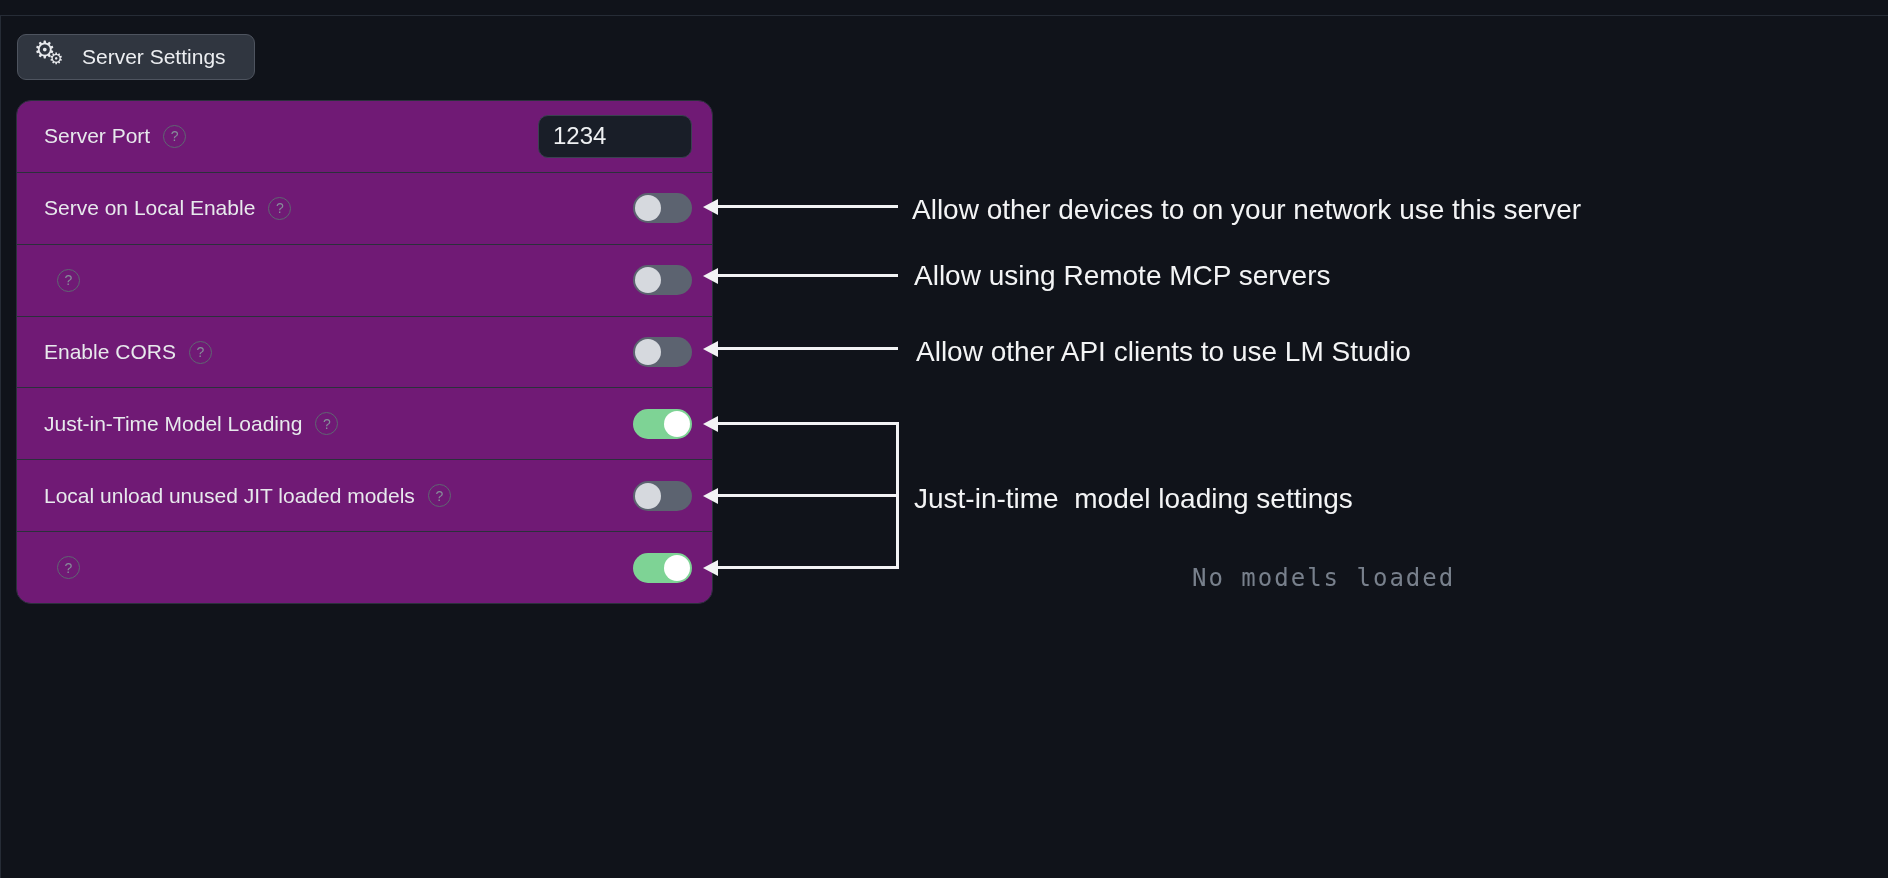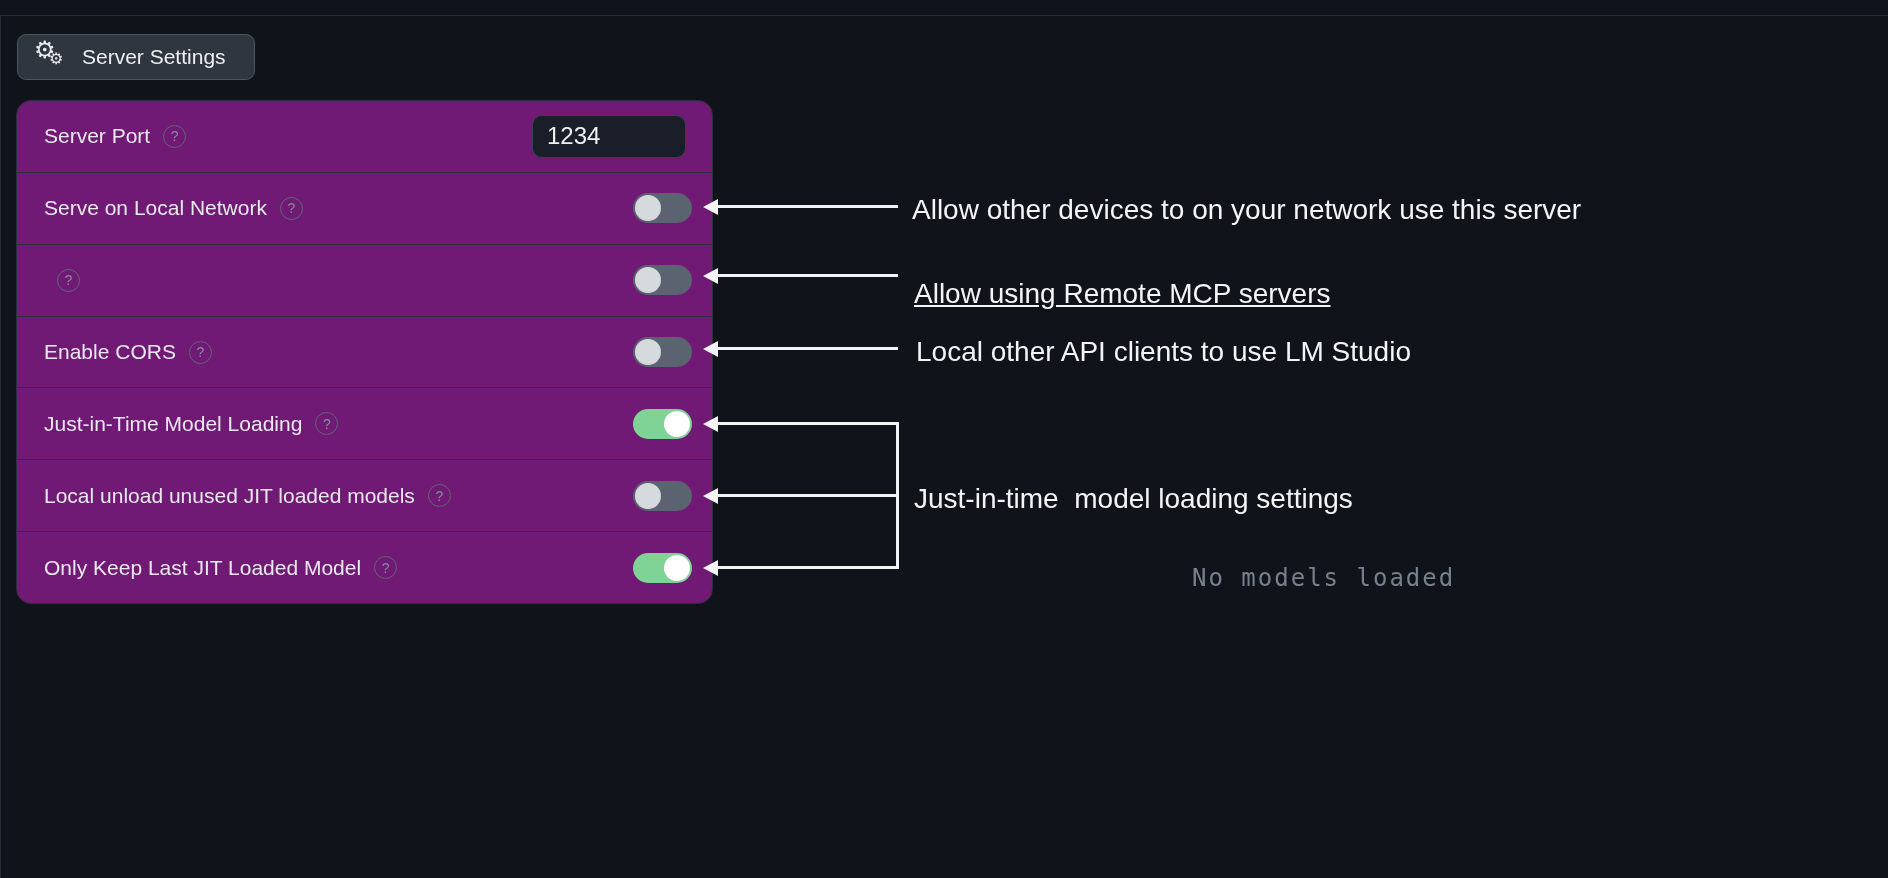--- a/index.html
+++ b/index.html
@@ -69,21 +69,20 @@
     font-size: 14px;
     display: flex; align-items: center; justify-content: center;
     flex: 0 0 auto;
     cursor: pointer;
     line-height: 1;
   }
   .row-spacer { flex: 1 1 auto; }
 
   .port-input {
     width: 154px; height: 43px;
-    margin-right: 6px;
     background: #191e28;
     border: 1px solid #3a4150;
     border-radius: 10px;
     color: #eef0f2;
     font-size: 24px;
     font-family: "Liberation Sans", sans-serif;
     padding: 0 14px;
     outline: none;
   }
 
@@ -151,21 +150,21 @@
   <div class="settings-panel">
 
     <div class="settings-row">
       <span class="row-label">Server Port</span>
       <span class="help-icon">?</span>
       <span class="row-spacer"></span>
       <input class="port-input" type="text" value="1234" style="">
     </div>
 
     <div class="settings-row">
-      <span class="row-label">Serve on Local Network</span>
+      <span class="row-label">Serve on Local Enable</span>
       <span class="help-icon">?</span>
       <span class="row-spacer"></span>
       <span class="toggle off">
           <span class="knob"></span>
         </span>
     </div>
 
     <div class="settings-row">
       <span class="help-icon">?</span>
       <span class="row-spacer"></span>
@@ -195,41 +194,40 @@
     <div class="settings-row">
       <span class="row-label">Local unload unused JIT loaded models</span>
       <span class="help-icon">?</span>
       <span class="row-spacer"></span>
       <span class="toggle off">
           <span class="knob"></span>
         </span>
     </div>
 
     <div class="settings-row">
-      <span class="row-label">Only Keep Last JIT Loaded Model</span>
       <span class="help-icon">?</span>
       <span class="row-spacer"></span>
       <span class="toggle on">
           <span class="knob"></span>
         </span>
     </div>
 
   </div>
 
   <div class="arrow-head" style="left:703px; top:199px;"></div>
   <div class="arrow-line" style="left:716px; top:205px; width:182px;"></div>
   <div class="annotation-text" style="left:912px; top:194px;">Allow other devices to on your network use this server</div>
 
   <div class="arrow-head" style="left:703px; top:268px;"></div>
   <div class="arrow-line" style="left:716px; top:274px; width:182px;"></div>
-  <div class="annotation-text" style="left:914px; top:278px;text-decoration:underline;">Allow using Remote MCP servers</div>
+  <div class="annotation-text" style="left:914px; top:260px;">Allow using Remote MCP servers</div>
 
   <div class="arrow-head" style="left:703px; top:341px;"></div>
   <div class="arrow-line" style="left:716px; top:347px; width:182px;"></div>
-  <div class="annotation-text" style="left:916px; top:336px;">Local other API clients to use LM Studio</div>
+  <div class="annotation-text" style="left:916px; top:336px;">Allow other API clients to use LM Studio</div>
 
   <div class="arrow-head" style="left:703px; top:416px;"></div>
   <div class="arrow-line" style="left:716px; top:422px; width:183px;"></div>
   <div class="arrow-head" style="left:703px; top:488px;"></div>
   <div class="arrow-line" style="left:716px; top:494px; width:183px;"></div>
   <div class="arrow-head" style="left:703px; top:560px;"></div>
   <div class="arrow-line" style="left:716px; top:566px; width:183px;"></div>
   <div class="bracket-vline" style="left:896px; top:422px; height:147px;"></div>
   <div class="annotation-text" style="left:914px; top:483px;">Just-in-time  model loading settings</div>
 

